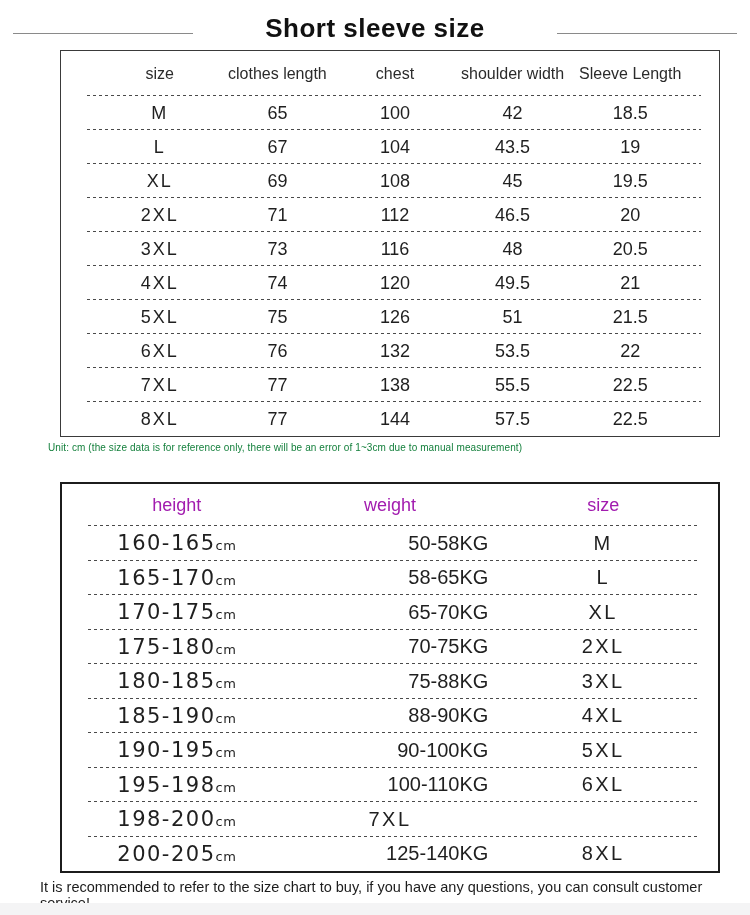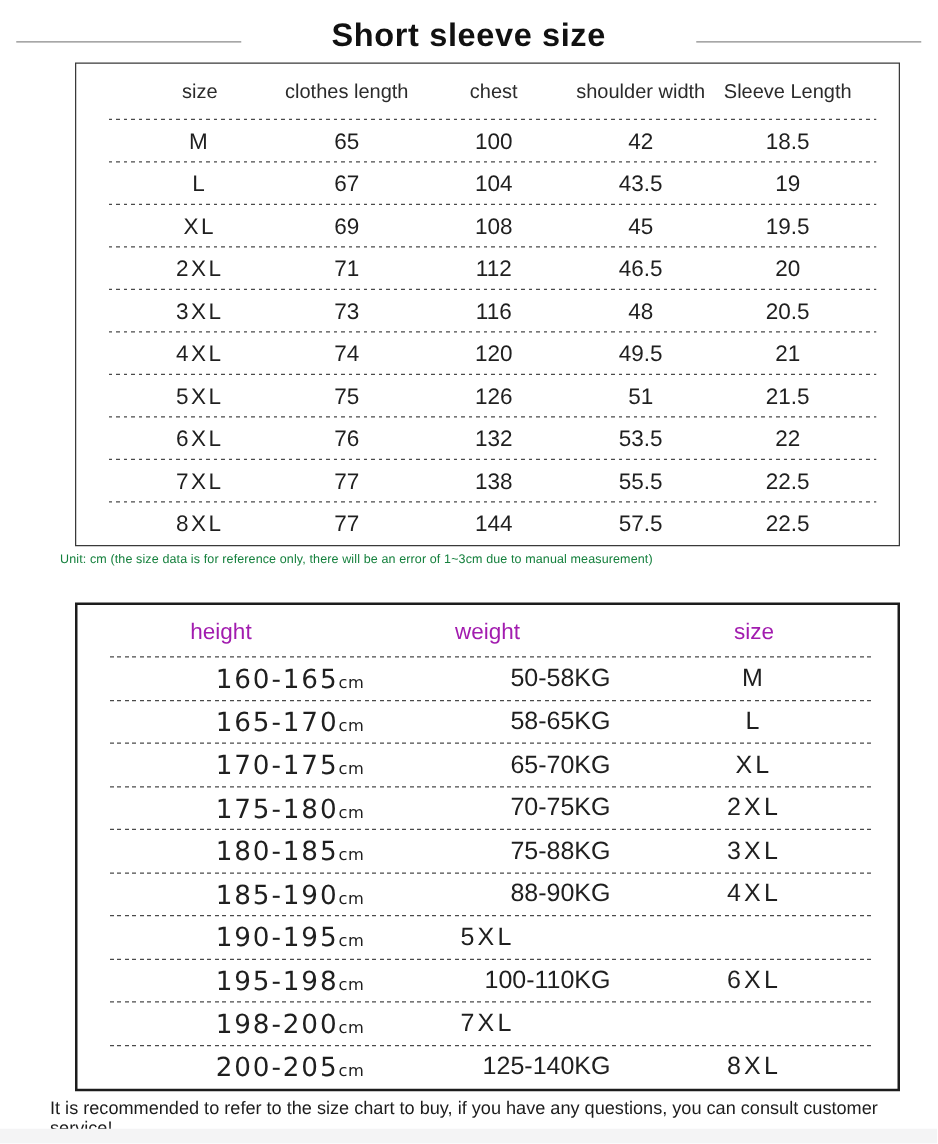--- a/index.html
+++ b/index.html
@@ -79,21 +79,20 @@
   .reco-table .trow {
     grid-template-columns: 35% 30% 35%;
     height: 34.5px;
   }
   .reco-table .thead { height: 42px; }
   .reco-table .thead .cell { font-size: 18px; color: #a21caf; }
   .reco-table .height-col {
     font-size: 21px;
     letter-spacing: 1.5px;
     font-family: "DejaVu Sans", sans-serif;
-    text-align: right;
   }
   .reco-table .height-col .unit {
     font-size: 13px;
     letter-spacing: 0.5px;
   }
   .reco-table .weight-col {
     font-size: 20px;
     font-weight: 400;
     letter-spacing: 0;
     text-align: right;
@@ -244,20 +243,21 @@
       <div class="cell weight-col">75-88KG</div>
       <div class="cell size-col2">3XL</div>
     </div>
     <div class="trow">
       <div class="cell height-col"><span>185-190</span><span class="unit">cm</span></div>
       <div class="cell weight-col">88-90KG</div>
       <div class="cell size-col2">4XL</div>
     </div>
     <div class="trow">
       <div class="cell height-col"><span>190-195</span><span class="unit">cm</span></div>
+      <div class="cell weight-col">90-100KG</div>
       <div class="cell size-col2">5XL</div>
     </div>
     <div class="trow">
       <div class="cell height-col"><span>195-198</span><span class="unit">cm</span></div>
       <div class="cell weight-col">100-110KG</div>
       <div class="cell size-col2">6XL</div>
     </div>
     <div class="trow">
       <div class="cell height-col"><span>198-200</span><span class="unit">cm</span></div>
       <div class="cell size-col2">7XL</div>

